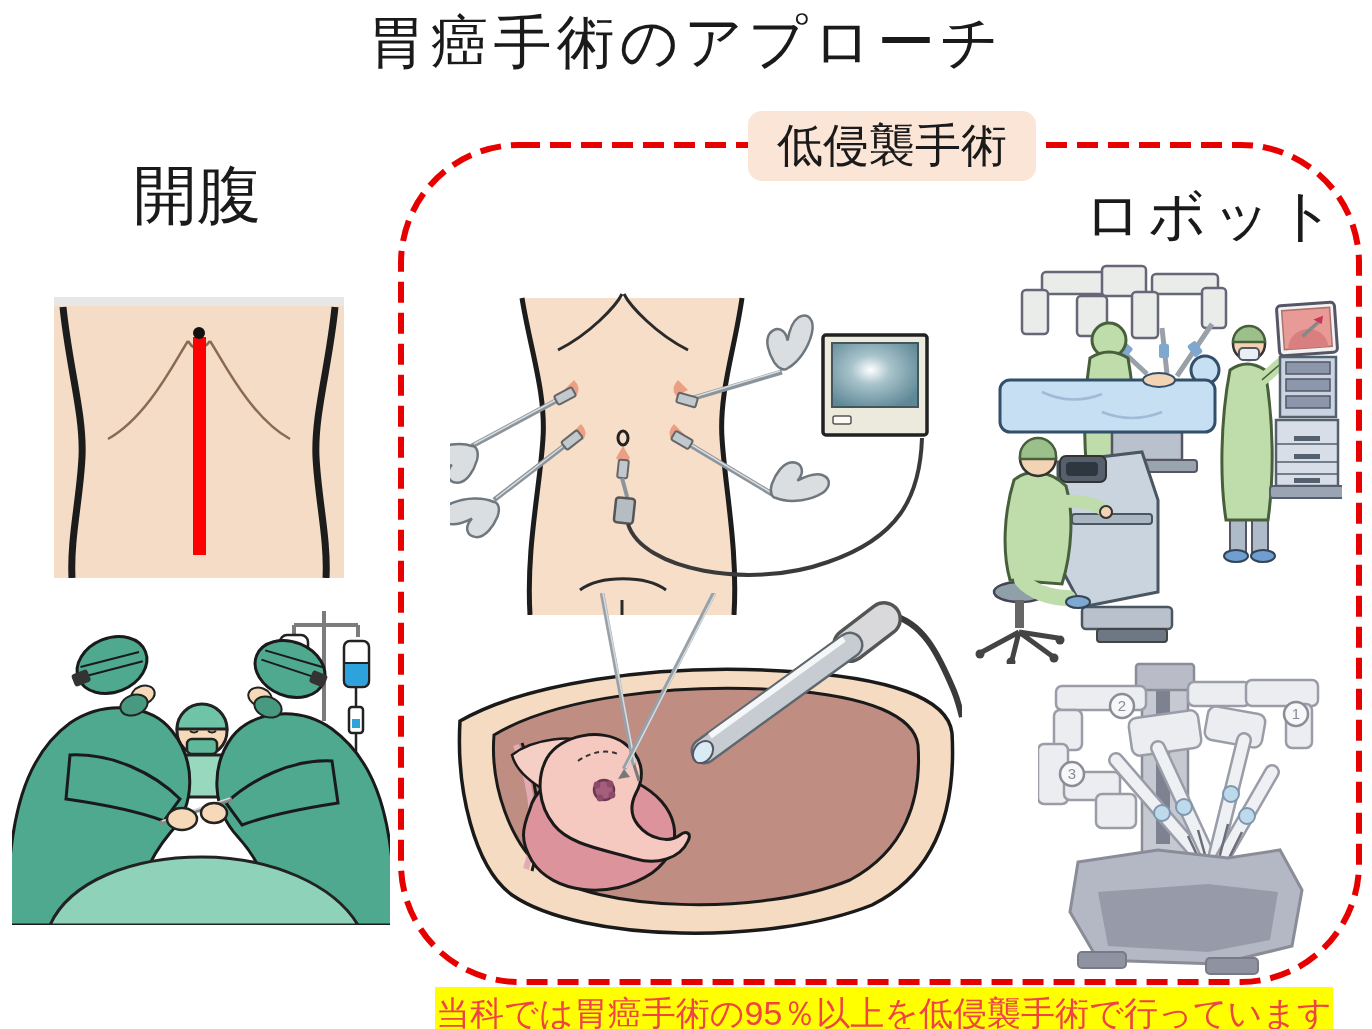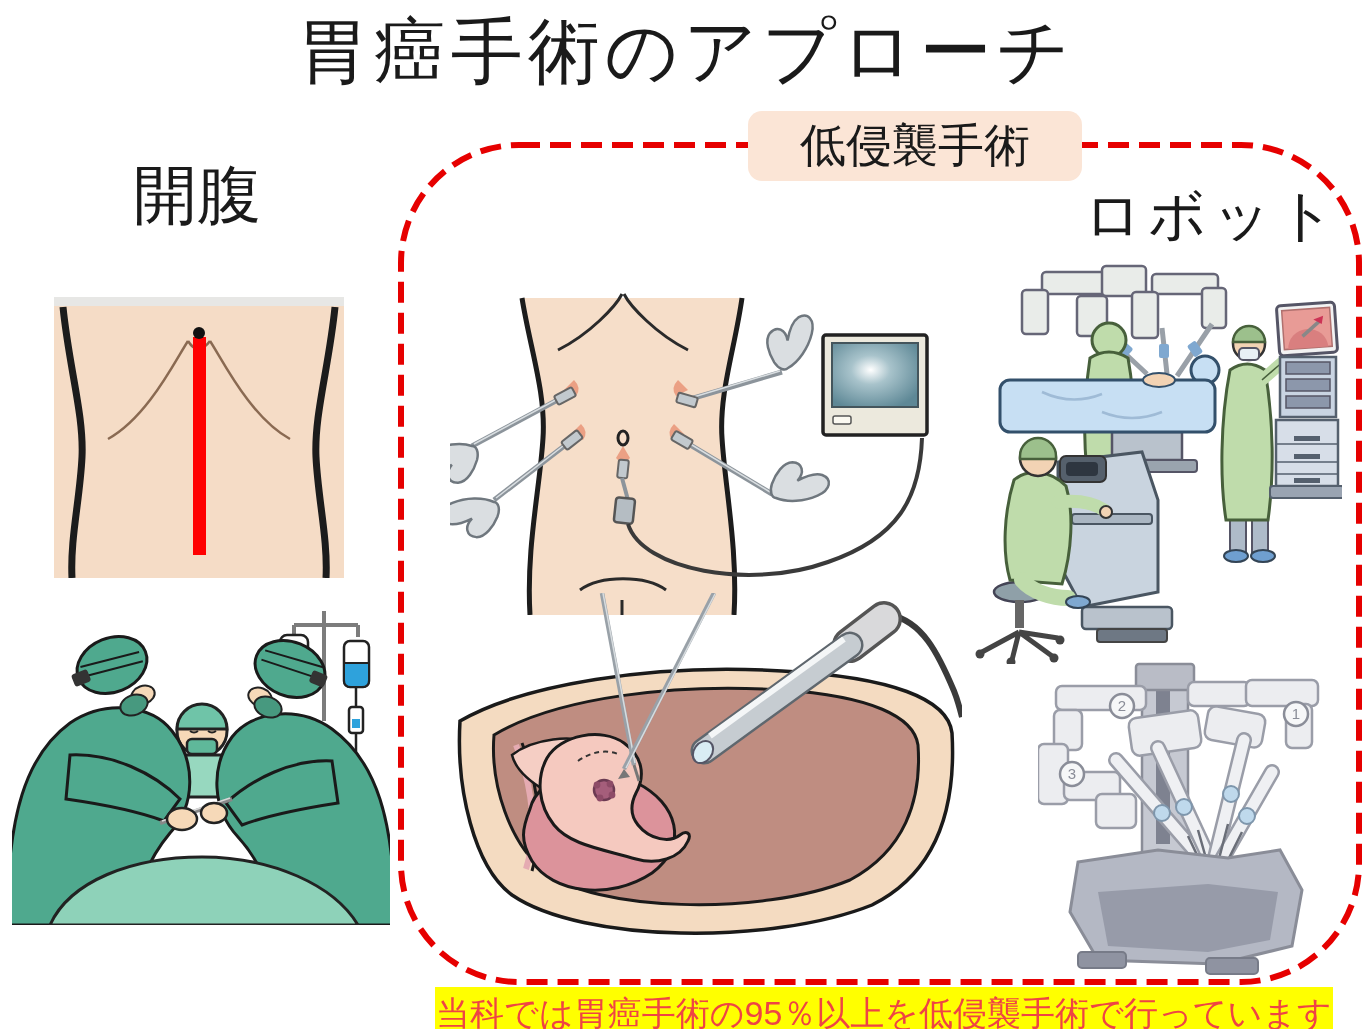--- a/index.html
+++ b/index.html
@@ -1,24 +1,24 @@
 <!DOCTYPE html>
 <html><head>
 <meta charset="utf-8">
 <style>
   html,body{margin:0;padding:0;background:#fff;}
   .slide{position:relative;width:1372px;height:1029px;background:#ffffff;overflow:hidden;
          font-family:"Liberation Sans",sans-serif;color:#1a1a1a;}
   .title{position:absolute;left:0;right:0;top:4px;text-align:center;
-         font-size:72px;font-weight:300;letter-spacing:5px;white-space:nowrap;}
+         font-size:58px;font-weight:300;letter-spacing:5px;white-space:nowrap;}
   .col-header{position:absolute;font-size:64px;font-weight:400;white-space:nowrap;z-index:4;}
   .hdr-open{left:133px;top:152px;}
   .hdr-lap{left:560px;top:158px;}
   .hdr-robot{left:1084px;top:178px;font-size:57px;letter-spacing:6px;}
-  .badge{position:absolute;left:748px;top:111px;width:334px;height:70px;
+  .badge{position:absolute;left:748px;top:111px;width:288px;height:70px;
          background:#FBE5D6;border-radius:14px;display:flex;align-items:center;justify-content:center;
          font-size:46px;z-index:5;white-space:nowrap;}
   .dash-layer{position:absolute;left:0;top:0;z-index:3;pointer-events:none;}
   .illus{position:absolute;z-index:1;}
   .footer{position:absolute;left:435px;top:979px;width:898px;height:50px;background:#FFFF00;
           display:flex;align-items:flex-end;justify-content:center;font-size:34px;white-space:nowrap;
           z-index:6;color:#ef4444;margin-top:8px;}
 </style>
 </head>
 <body>

